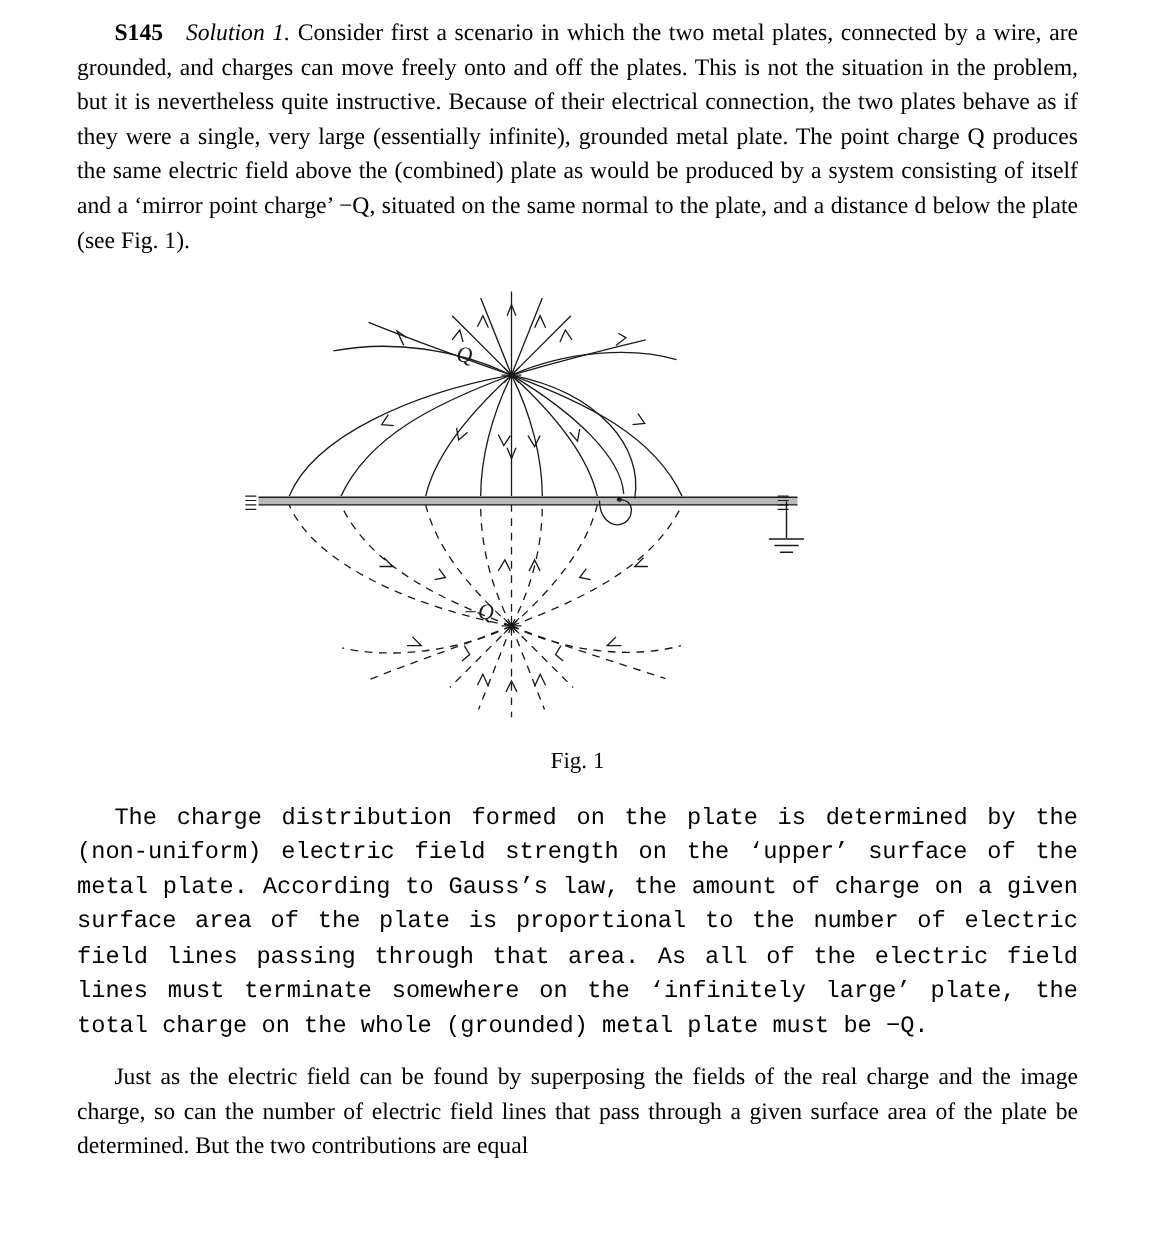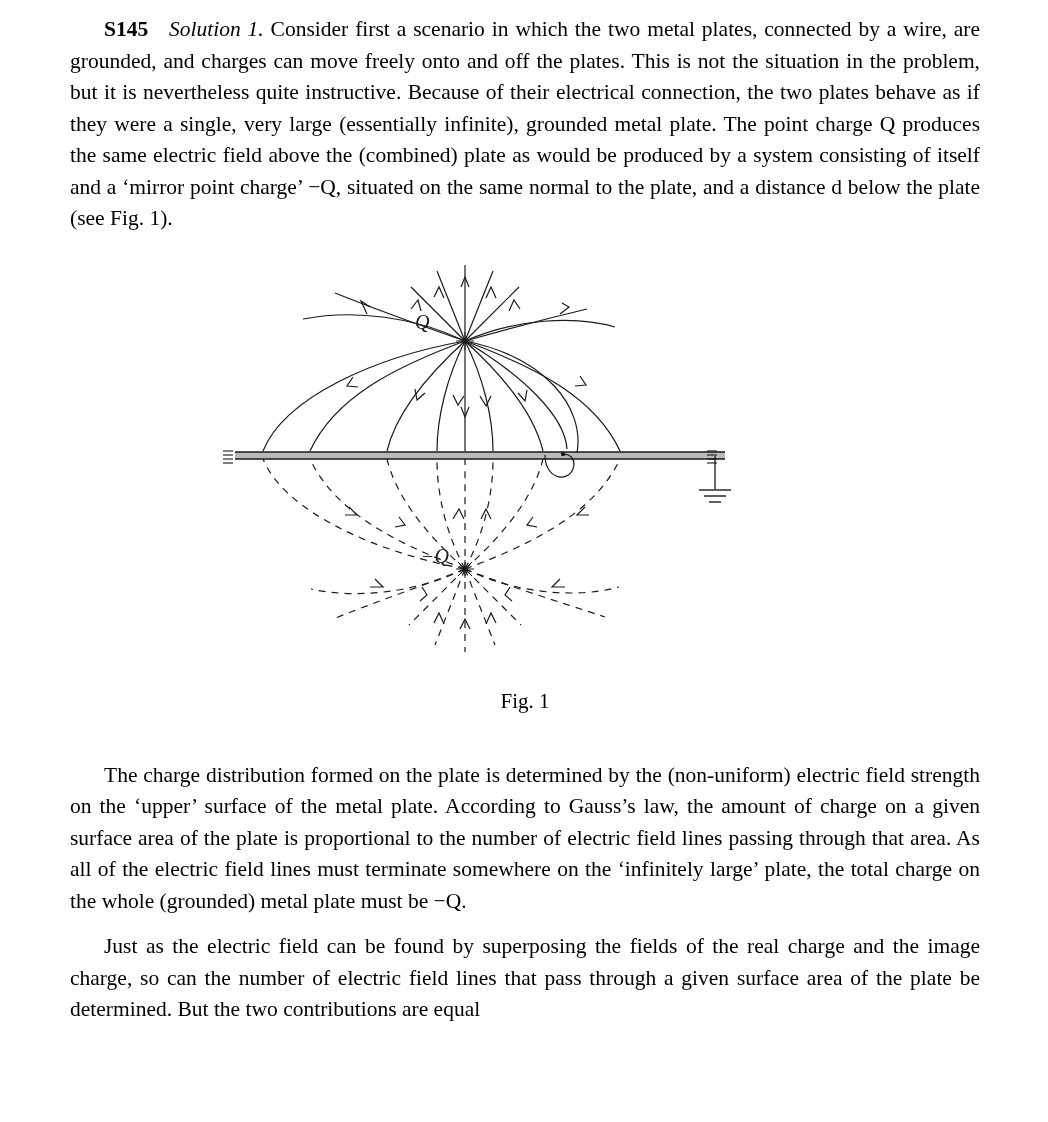--- a/index.html
+++ b/index.html
@@ -42,28 +42,29 @@
   }
   .figure-wrap {
     margin-top: 22px;
     width: 100%;
     display: flex;
     flex-direction: column;
     align-items: center;
   }
   .fig-caption {
     font-size: 21px;
-    margin-top: 12px;
+    margin-top: 2px;
     text-align: center;
   }
   .para-block + .para-block {
     margin-top: 14px;
   }
   .after-fig {
-    margin-top: 46px;
+    margin-top: 25px;
+    font-family: Liberation Mono, monospace;
   }
   svg text {
     font-family: "Liberation Serif", serif;
     font-style: italic;
   }
 </style>
 </head>
 <body>
 
 <div class="page">

